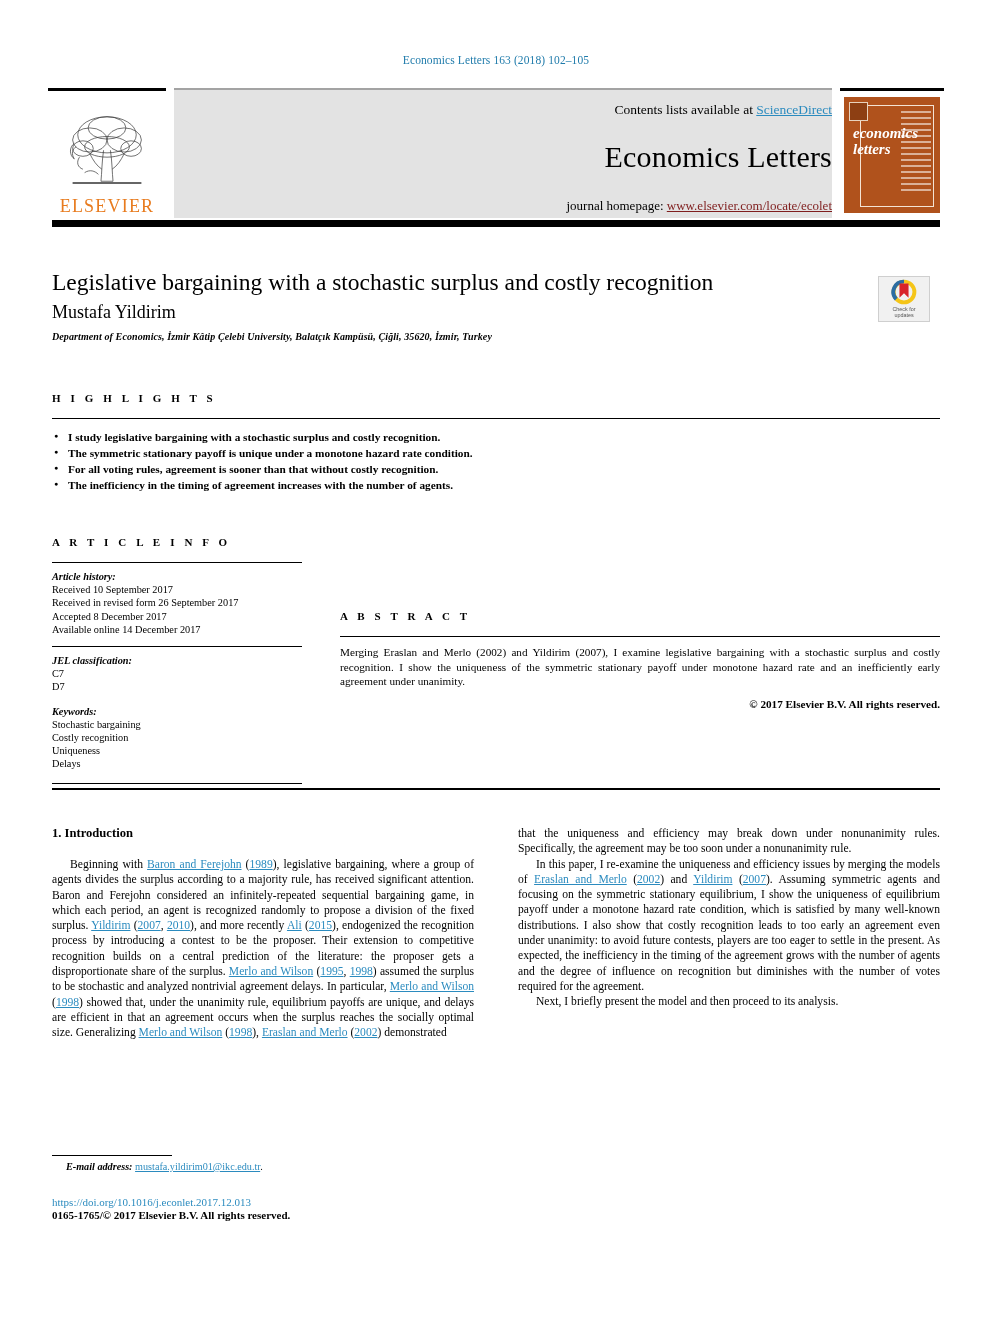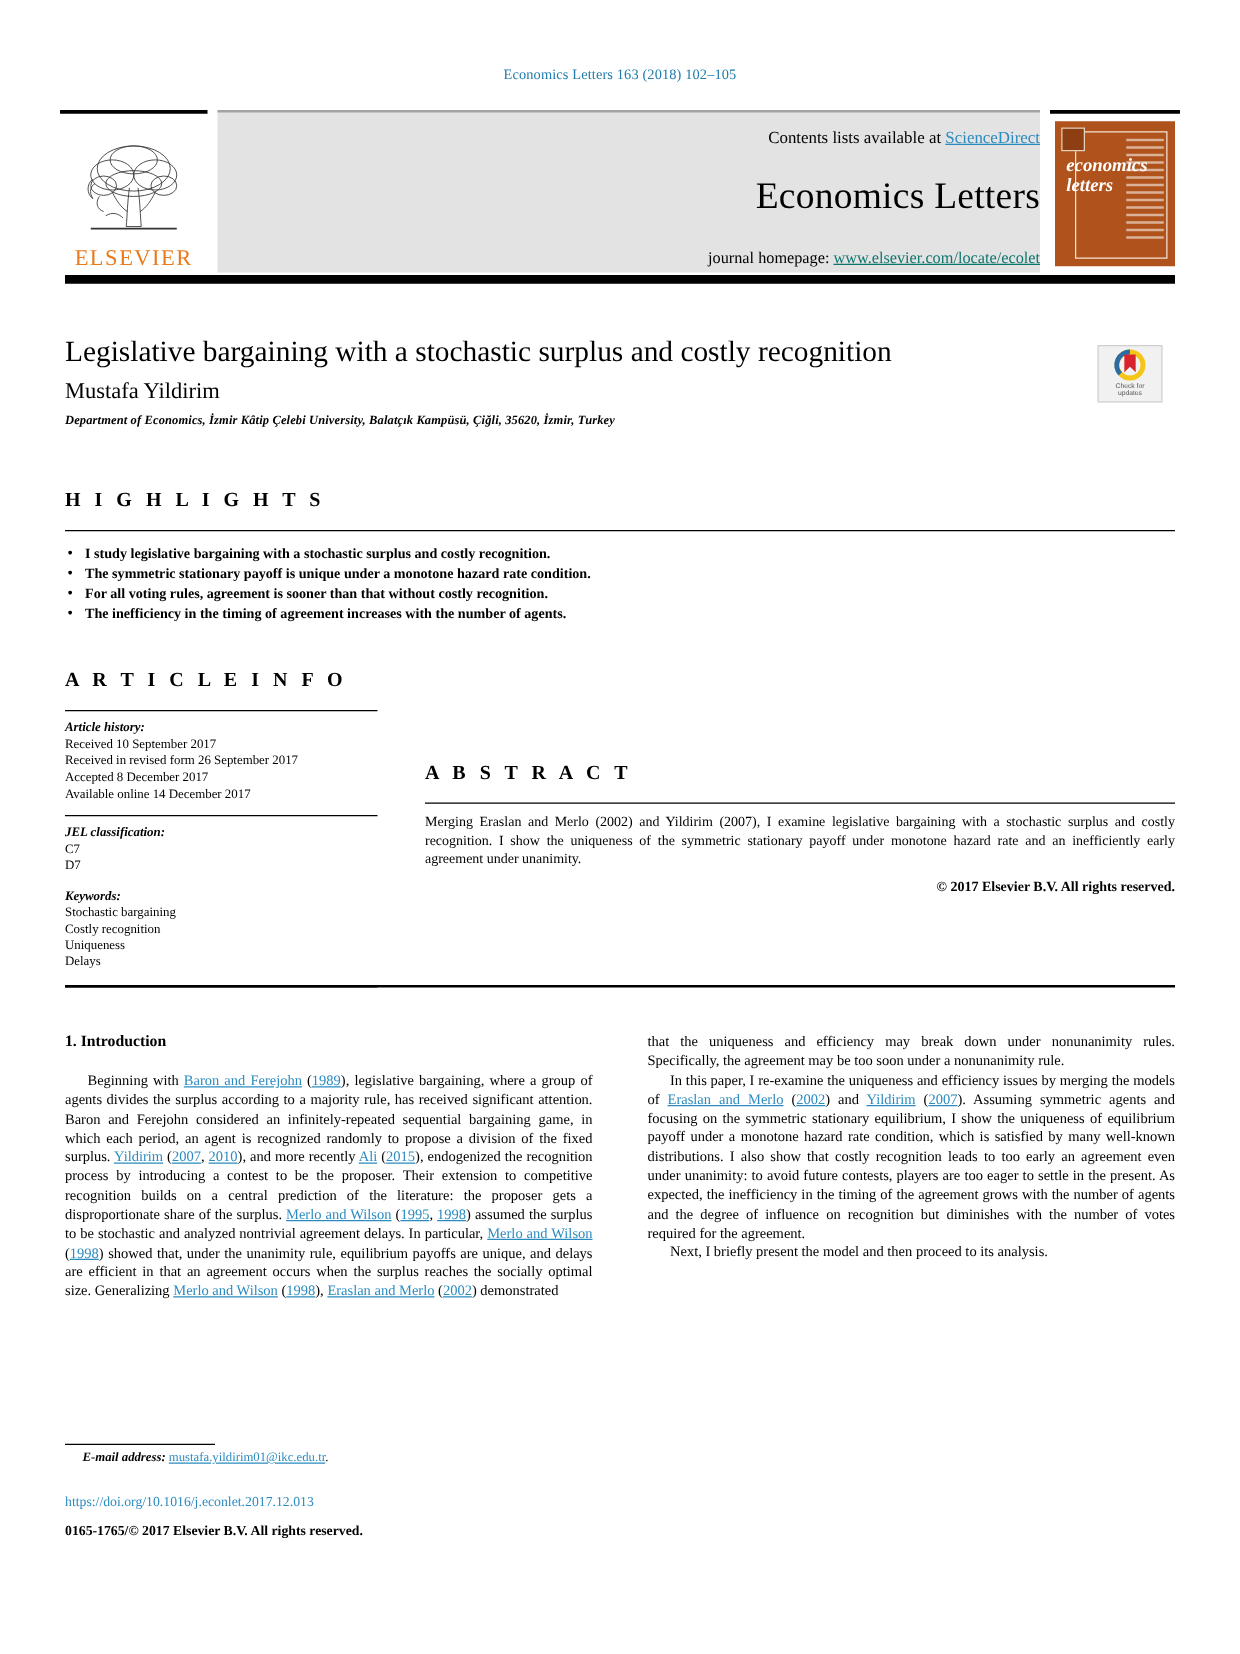--- a/index.html
+++ b/index.html
@@ -85,21 +85,21 @@
   .contents-line .link { color: #2b8bbf; }
   .journal-title {
     font-size: 30px;
     margin-top: 22px;
     letter-spacing: 0.2px;
   }
   .homepage-line {
     font-size: 13px;
     margin-top: 24px;
   }
-  .homepage-line .link { color: #0f766e; }
+  .homepage-line .link { color: #7f1d1d; }
 
   .cover-block {
     flex: 0 0 104px;
     width: 104px;
     border-top: 3px solid #000;
     box-sizing: border-box;
     padding-top: 6px;
     display:flex;
     justify-content:center;
   }
@@ -201,21 +201,21 @@
     font-size: 5.4px;
     line-height: 6.4px;
     color: #555;
     margin-top: 1px;
   }
 
   
   .section-head {
     font-family: "Liberation Serif", serif;
     font-weight: bold;
-    font-size: 16px;
+    font-size: 11px;
     letter-spacing: 3.6px;
   }
   .highlights {
     position: absolute;
     top: 392px;
     left: 52px;
     width: 888px;
   }
   .highlights .rule {
     border-top: 1px solid #000;
@@ -342,21 +342,21 @@
   }
   .foot-email .it { font-style: italic; font-weight: bold; }
   .foot-doi {
     font-size: 11px;
     color: #2b8bbf;
     margin-top: 24px;
   }
   .foot-issn {
     font-size: 11px;
     font-weight: bold;
-    margin-top: 11px;
+    margin-top: 1px;
   }
 </style>
 </head>
 <body>
 
 <div class="page">
 
   <div class="running-head">Economics Letters 163 (2018) 102–105</div>
 
   <div class="masthead">

